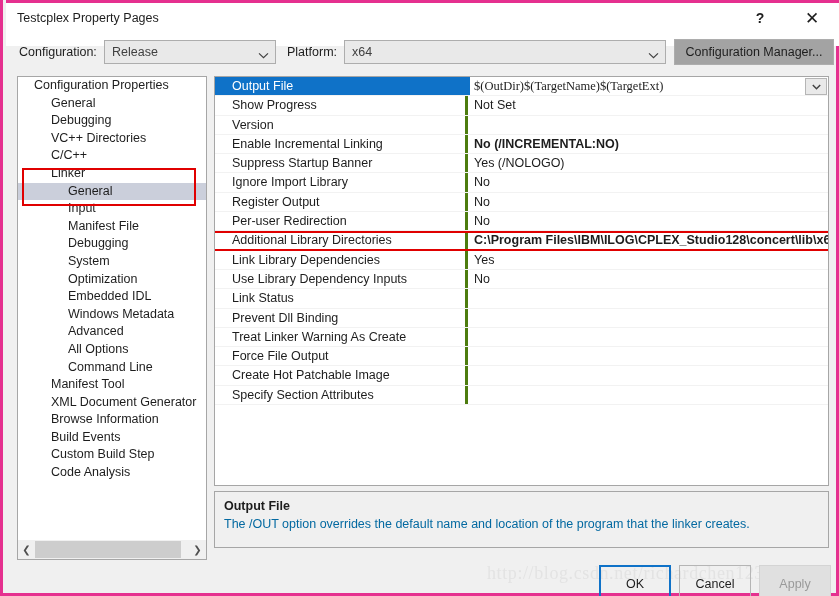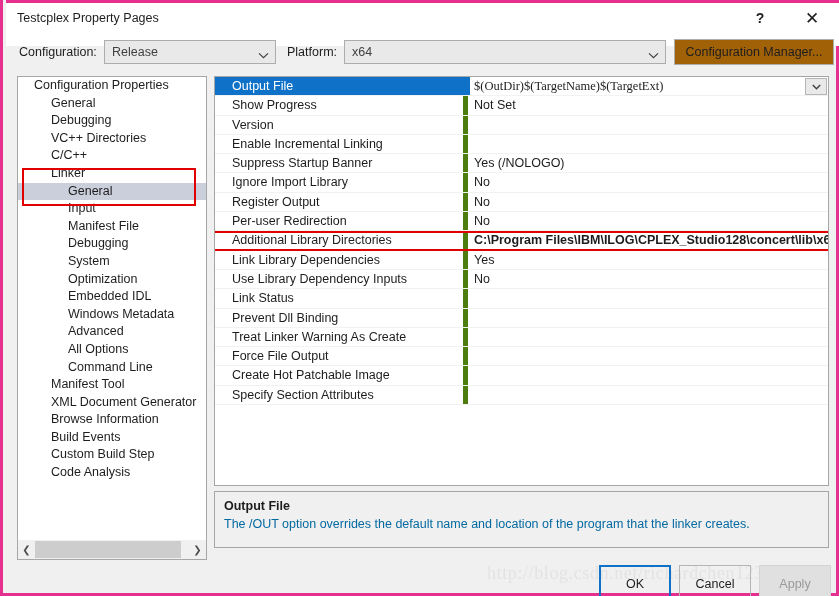--- a/index.html
+++ b/index.html
@@ -93,21 +93,21 @@
   }
   #config-combo { left: 98px; width: 172px; }
   #platform-combo { left: 338px; width: 322px; }
 
   #cfgmgr-btn {
     position: absolute;
     left: 668px; top: 6px;
     width: 160px; height: 26px;
     box-sizing: border-box;
     border: 1px solid #adadad;
-    background: #a16207;
+    background: #a3a3a3;
     font-size: 12.5px;
     color: #1d1d1d;
     display: flex;
     align-items: center;
     justify-content: center;
     font-family: "Liberation Sans", sans-serif;
   }
 
   
   #tree-pane {
@@ -188,21 +188,21 @@
     position: relative;
     height: 19.3px;
     box-sizing: border-box;
     border-bottom: 1px solid #f2f2f2;
   }
   .grow .gname {
     position: absolute;
     left: 0; top: 0;
     width: 253px; height: 100%;
     box-sizing: border-box;
-    border-right: 5px solid #4d7c0f;
+    border-right: 3px solid #4d7c0f;
     padding-left: 17px;
     line-height: 18.5px;
     font-size: 12.5px;
     color: #1d1d1d;
     white-space: nowrap;
     overflow: hidden;
   }
   .grow .gval {
     position: absolute;
     left: 253px; top: 0;
@@ -392,20 +392,21 @@
       <div class="grow">
         <div class="gname">Show Progress</div>
         <div class="gval">Not Set</div>
       </div>
       <div class="grow">
         <div class="gname">Version</div>
         <div class="gval"></div>
       </div>
       <div class="grow">
         <div class="gname">Enable Incremental Linking</div>
+        <div class="gval bold">No (/INCREMENTAL:NO)</div>
       </div>
       <div class="grow">
         <div class="gname">Suppress Startup Banner</div>
         <div class="gval">Yes (/NOLOGO)</div>
       </div>
       <div class="grow">
         <div class="gname">Ignore Import Library</div>
         <div class="gval">No</div>
       </div>
       <div class="grow">

